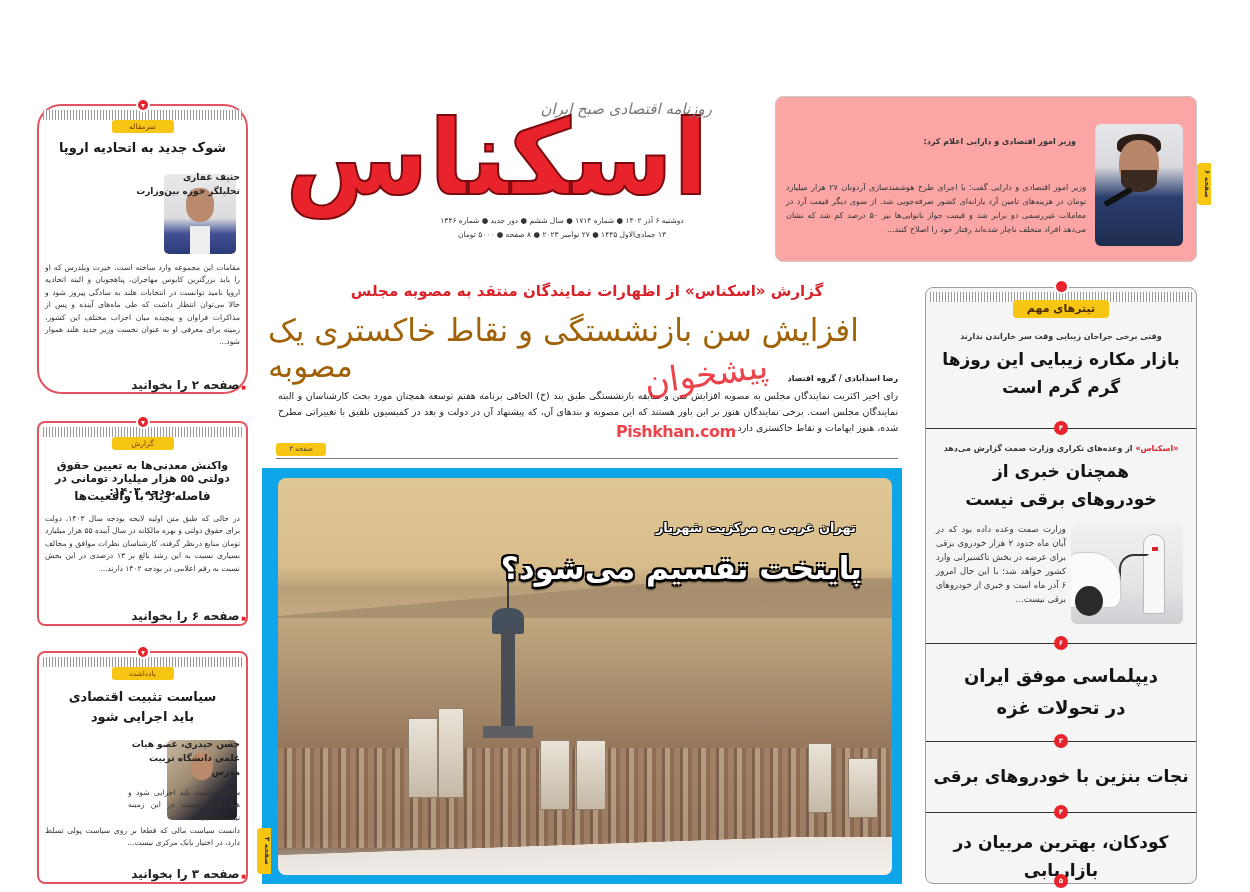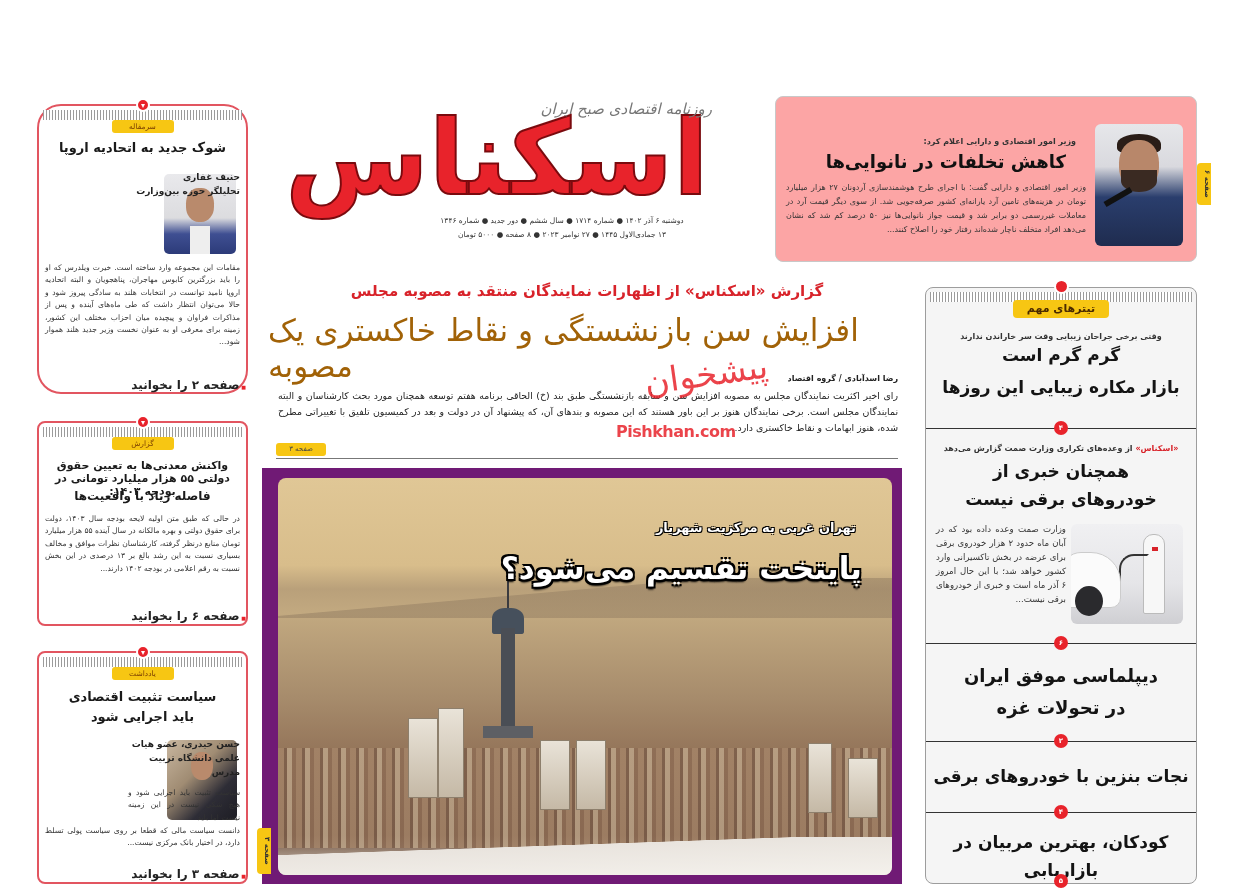--- a/index.html
+++ b/index.html
@@ -64,21 +64,21 @@
   #main-story .byline { position: absolute; right: 8px; top: 106px; font-size: 8px; font-weight: bold; color: #222; }
   #main-story .body { position: absolute; right: 8px; left: 10px; top: 120px; font-size: 9.4px; line-height: 16px; color: #222; text-align: justify; }
   #main-story .page-tag { position: absolute; left: 8px; top: 175px; width: 50px; height: 13px; background: #f7c613; border-radius: 3px;
           font-size: 7px; line-height: 13px; text-align: center; color: #444; }
   #main-story .rule { position: absolute; left: 8px; right: 8px; top: 190px; height: 1px; background: #777; }
   .watermark { position: absolute; left: 348px; top: 86px; width: 110px; height: 90px; pointer-events: none; }
   .watermark .script { position: absolute; left: 28px; top: 0; font-family: "DejaVu Serif", serif; font-size: 34px; color: rgba(232,35,43,0.85); transform: rotate(-8deg); }
   .watermark .url { position: absolute; left: 0; top: 68px; font-size: 16px; font-weight: bold; color: rgba(232,35,43,0.85); letter-spacing: -0.5px; }
 
   
-  #feature { left: 262px; top: 468px; width: 640px; height: 416px; background: #701a75; }
+  #feature { left: 262px; top: 468px; width: 640px; height: 416px; background: #0ea5e9; }
   #feature .photo { position: absolute; left: 16px; top: 10px; width: 614px; height: 397px; border-radius: 8px; overflow: hidden;
           background: linear-gradient(180deg, #e0c796 0%, #d8bd8b 22%, #b9a07a 28%, #c2a980 34%, #a78c6c 55%, #8c6b52 75%, #6d4f3d 90%, #d9d0c4 100%); }
   #feature .mountains { position: absolute; left: 0; right: 0; top: 100px; height: 40px;
           background: linear-gradient(175deg, transparent 40%, rgba(150,128,100,0.55) 41%, rgba(150,128,100,0.55) 100%); }
   #feature .tower-mast { position: absolute; left: 229px; top: 80px; width: 2px; height: 60px; background: #3b3b3f; }
   #feature .tower-head { position: absolute; left: 214px; top: 130px; width: 32px; height: 26px; border-radius: 40% 40% 10% 10%; background: #46505c; }
   #feature .tower-shaft { position: absolute; left: 223px; top: 150px; width: 14px; height: 100px; background: #4a4e55; }
   #feature .tower-base { position: absolute; left: 205px; top: 248px; width: 50px; height: 12px; background: #5d5f64; }
   #feature .bld { position: absolute; background: linear-gradient(180deg, #e9e3d8, #c5b9a6); border: 1px solid #8d7f6c; }
   #feature .city { position: absolute; left: 0; right: 0; top: 270px; height: 100px;
@@ -125,21 +125,20 @@
 </div>
 
 <div id="top-story" class="abs">
   <div class="photo">
     <div class="hair"></div>
       <div class="head"></div>
       <div class="beard"></div>
       <div class="mic"></div>
   </div>
   <div class="kicker">وزیر امور اقتصادی و دارایی اعلام کرد:</div>
-  <div class="title">کاهش تخلفات در نانوایی‌ها</div>
   <div class="body">وزیر امور اقتصادی و دارایی گفت: با اجرای طرح هوشمندسازی آردونان ۲۷ هزار میلیارد تومان در هزینه‌های تامین آرد یارانه‌ای کشور صرفه‌جویی شد. از سوی دیگر قیمت آرد در معاملات غیررسمی دو برابر شد و قیمت جواز نانوایی‌ها نیز ۵۰ درصد کم شد که نشان می‌دهد افراد متخلف ناچار شده‌اند رفتار خود را اصلاح کنند...</div>
   <div class="page-tag-vert">صفحه ۶</div>
 </div>
 
 <div id="box1" class="lbox">
   <div class="stripes"></div>
   <div class="pin"></div>
   <div class="label">سرمقاله</div>
   <div class="headline" style="top:34px;font-size:13px;">شوک جدید به اتحادیه اروپا</div>
   <div class="avatar">
@@ -211,22 +210,22 @@
   <div class="page-tag-vert">صفحه ۳</div>
 </div>
 
 <div id="right-col" class="abs">
   <div class="stripes"></div>
   <div class="pin"></div>
   <div class="section-label">تیترهای مهم</div>
 
   <div class="ritem" style="top:44px;">
     <div class="kicker">وقتی برخی جراحان زیبایی وقت سر خاراندن ندارند</div>
+    <div class="title" style="margin-top:4px;">بازار مکاره زیبایی این روزها</div>
     <div class="title">گرم گرم است</div>
-    <div class="title" style="margin-top:4px;">بازار مکاره زیبایی این روزها</div>
   </div>
   <div class="divider" style="top:140px;"></div>
   <div class="num-dot" style="top:133px;">۴</div>
 
   <div class="ritem" style="top:156px;">
     <div class="kicker"><span class="red">«اسکناس»</span><span> از وعده‌های تکراری وزارت صمت گزارش می‌دهد</span></div>
     <div class="title" style="margin-top:4px;">همچنان خبری از</div>
     <div class="title">خودروهای برقی نیست</div>
   </div>
   <div class="car-text">وزارت صمت وعده داده بود که در آبان ماه حدود ۲ هزار خودروی برقی برای عرضه در بخش تاکسیرانی وارد کشور خواهد شد؛ با این حال امروز ۶ آذر ماه است و خبری از خودروهای برقی نیست...</div>

